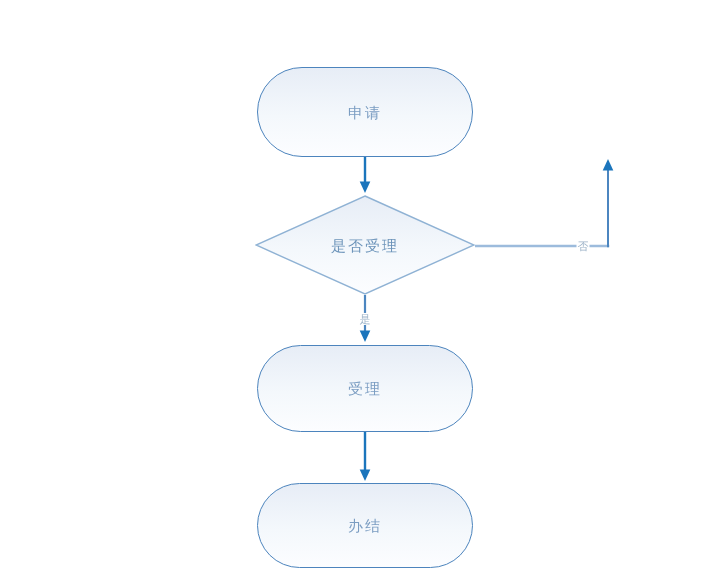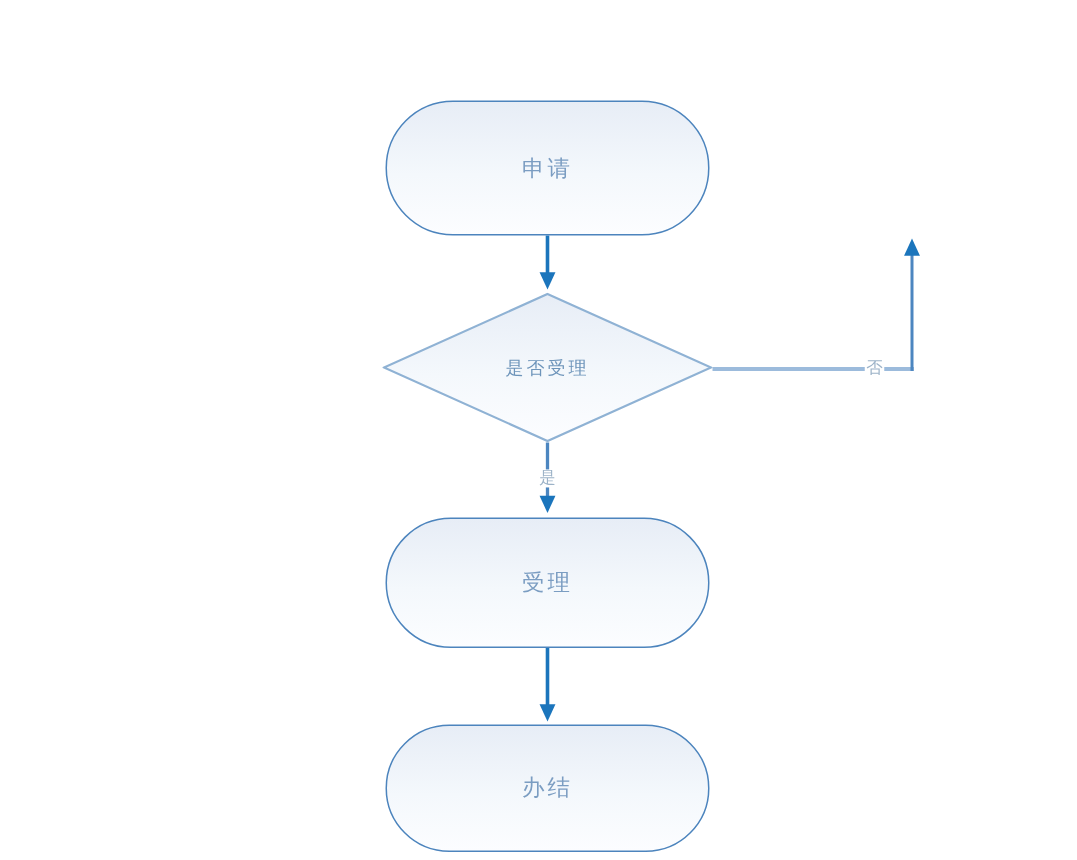--- a/index.html
+++ b/index.html
@@ -18,21 +18,21 @@
   }
   .node-label{
     color:#7b9dc2;font-size:15px;letter-spacing:2px;line-height:1;
     user-select:none;white-space:nowrap;
   }
   .diamond-wrap{position:absolute;z-index:2;}
   .diamond-wrap svg{display:block;}
   .diamond-label{
     position:absolute;left:0;top:0;width:100%;height:100%;
     display:flex;align-items:center;justify-content:center;
-    color:#6d94ba;font-size:12px;letter-spacing:2px;line-height:1;white-space:nowrap;
+    color:#6d94ba;font-size:15px;letter-spacing:2px;line-height:1;white-space:nowrap;
   }
   .edge-label{
     position:absolute;z-index:3;transform:translate(-50%,-50%);
     background:#ffffff;color:#9db3c8;font-size:11px;line-height:1.1;
     padding:0 1px;letter-spacing:0;user-select:none;
   }
 </style>
 </head>
 <body>
 

